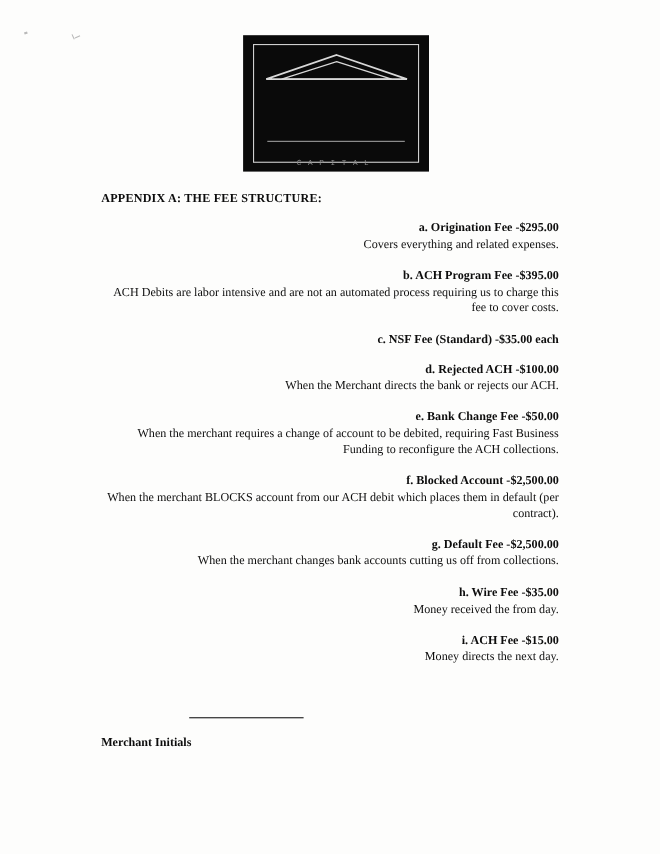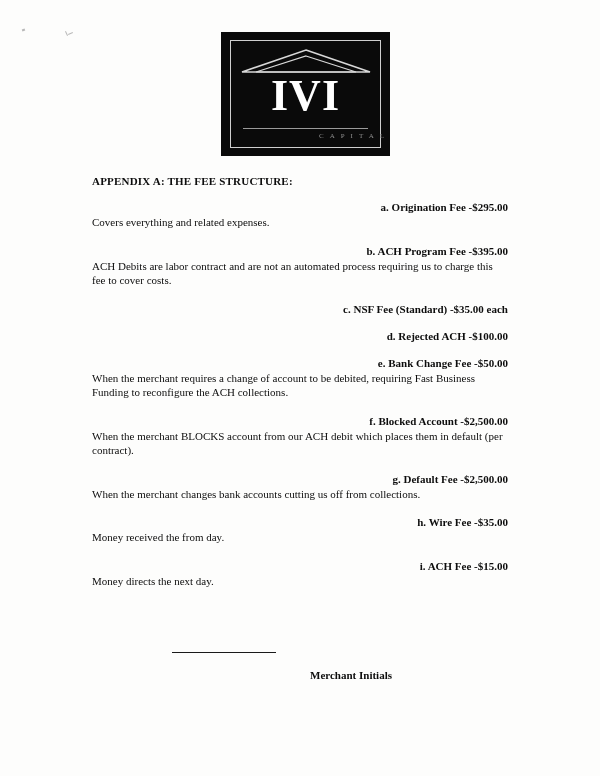--- a/index.html
+++ b/index.html
@@ -69,26 +69,26 @@
     font-family: "Liberation Serif", serif;
     font-size: 44px;
     font-weight: bold;
     letter-spacing: 1px;
     line-height: 48px;
   }
   .logo-sub {
     position: absolute;
     left: 0;
     right: 0;
-    top: 100px;
-    text-align: right;
+    top: 113px;
+    text-align: center;
     color: #8f8f8f;
     font-size: 7px;
     letter-spacing: 6px;
-    font-family: Liberation Serif, serif;
+    font-family: Liberation Mono, monospace;
   }
   .logo-rule {
     position: absolute;
     left: 22px;
     right: 22px;
     top: 96px;
     height: 1px;
     background: #9a9a9a;
   }
 
@@ -122,89 +122,89 @@
     vertical-align: top;
   }
   .fee-amount {
     display: inline-block;
     vertical-align: top;
   }
   .fee-desc {
     font-size: 11px;
     line-height: 14.5px;
     margin: 0;
+    text-align: right;
   }
   .sig-wrap {
     position: absolute;
     left: 92px;
     top: 652px;
     width: 300px;
   }
   .sig-line {
     width: 104px;
     height: 1px;
     background: #1a1a1a;
     margin-left: 80px;
     margin-bottom: 16px;
   }
   .sig-label {
     font-size: 11px;
     font-weight: bold;
-    text-align: right;
   }
 </style>
 </head>
 <body>
 
 <div class="page">
 
   <span class="speck s1"></span>
   <span class="speck s2"></span>
   <span class="speck s3"></span>
 
   <div class="logo-wrap">
     <div class="logo-box">
       <div class="logo-inner-border"></div>
       <svg class="pediment-svg" width="132" height="26" viewBox="0 0 132 26">
         <polygon points="66,2 130,24 2,24" fill="none" stroke="#d8d8d8" stroke-width="1.6"></polygon>
         <polygon points="66,8 116,24 16,24" fill="none" stroke="#d8d8d8" stroke-width="1.2"></polygon>
       </svg>
-      <div class="logo-letters">IVI</div>
       <div class="logo-rule"></div>
       <div class="logo-sub">CAPITAL</div>
     </div>
   </div>
 
   <div class="doc">
     <h1 class="doc-title">APPENDIX A: THE FEE STRUCTURE:</h1>
 
     <div class="fee-item">
       <span class="fee-head">
         <span class="fee-label">a.  Origination Fee -</span><span class="fee-amount">$295.00</span>
       </span>
       <p class="fee-desc">Covers everything and related expenses.</p>
     </div>
 
     <div class="fee-item">
       <span class="fee-head">
         <span class="fee-label">b. ACH Program Fee -</span><span class="fee-amount">$395.00</span>
       </span>
-      <p class="fee-desc">ACH Debits are labor contract and are not an automated process requiring us to charge this fee to cover costs.</p>
+      <p class="fee-desc">ACH Debits are labor intensive and are not an automated process requiring us to charge this fee to cover costs.</p>
     </div>
 
     <div class="fee-item">
       <span class="fee-head">
         <span class="fee-label">c. NSF Fee (Standard) -</span><span class="fee-amount">$35.00 each</span>
       </span>
     </div>
 
     <div class="fee-item">
       <span class="fee-head">
         <span class="fee-label">d. Rejected ACH -</span><span class="fee-amount">$100.00</span>
       </span>
+      <p class="fee-desc">When the Merchant directs the bank or rejects our ACH.</p>
     </div>
 
     <div class="fee-item">
       <span class="fee-head">
         <span class="fee-label">e. Bank Change Fee -</span><span class="fee-amount">$50.00</span>
       </span>
       <p class="fee-desc">When the merchant requires a change of account to be debited, requiring Fast Business Funding to reconfigure the ACH collections.</p>
     </div>
 
     <div class="fee-item">

